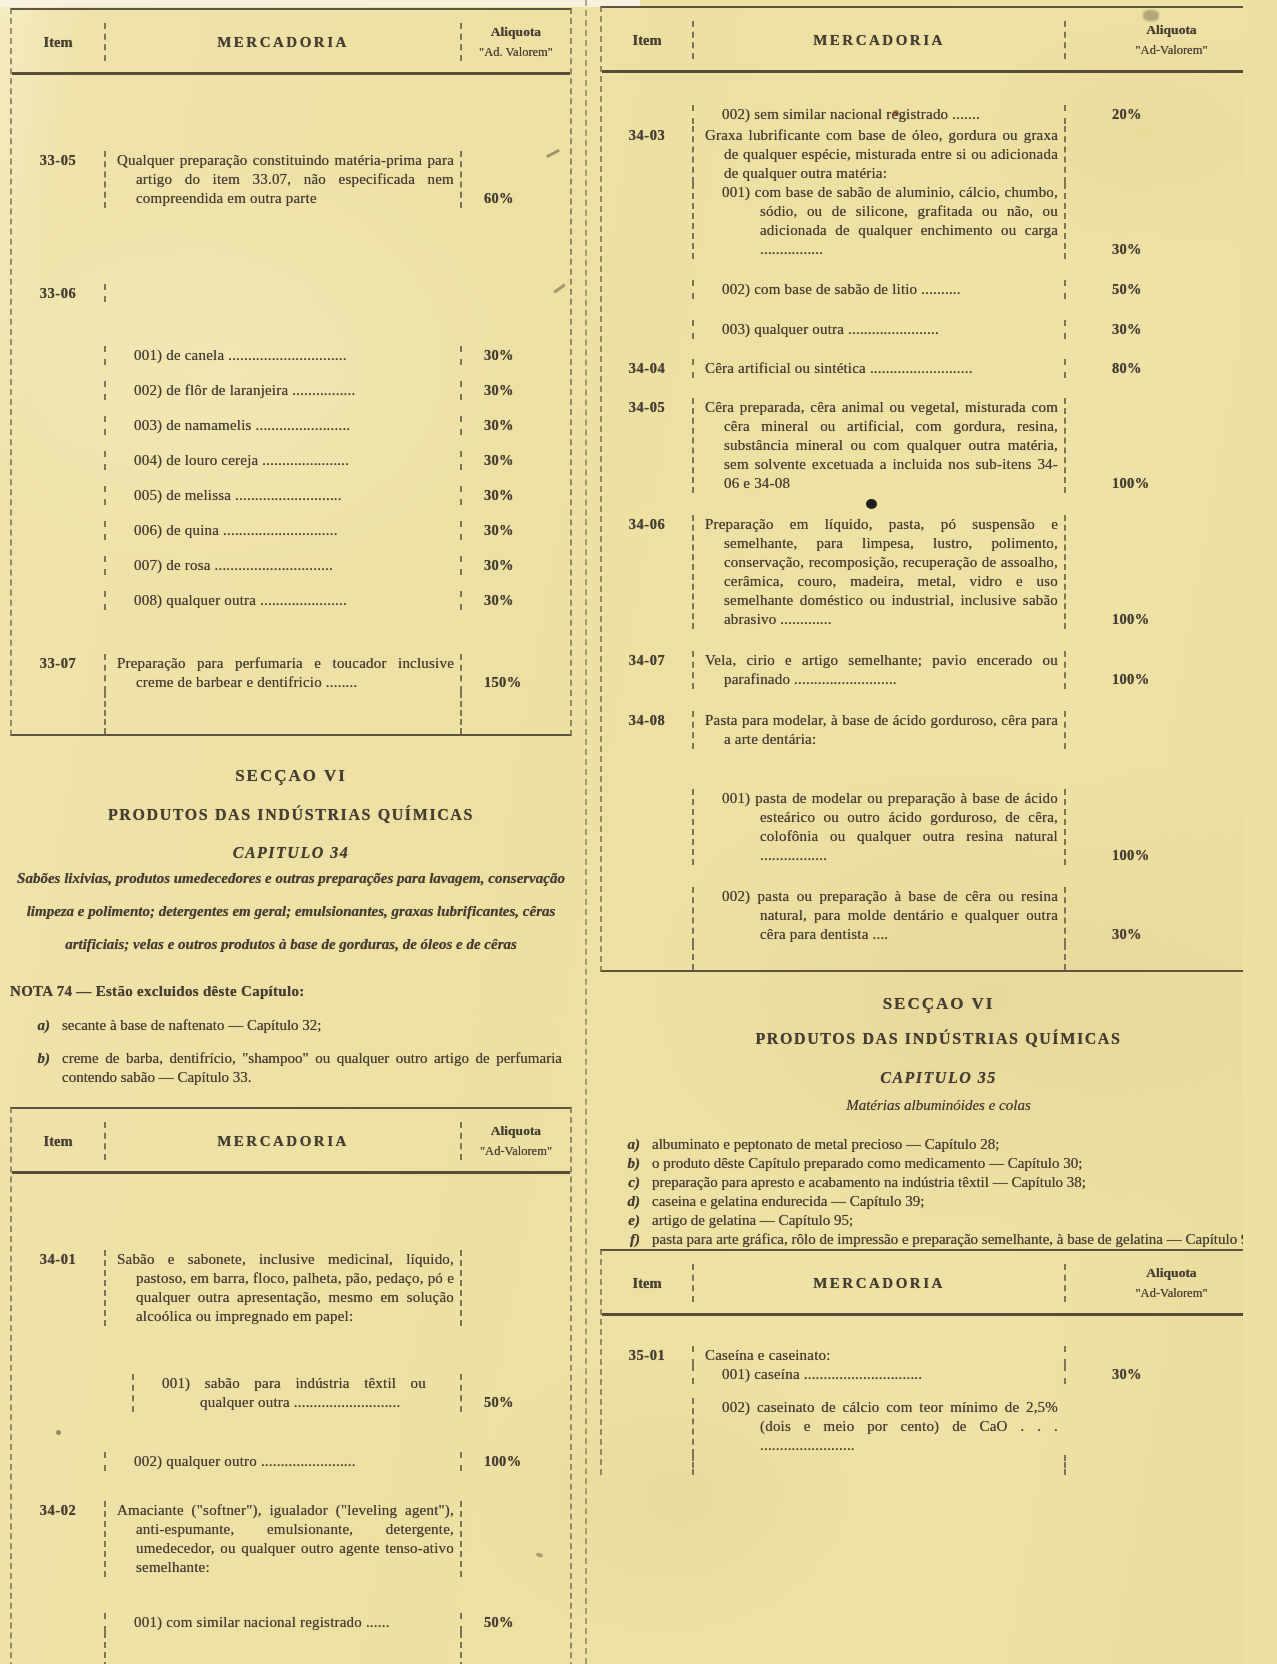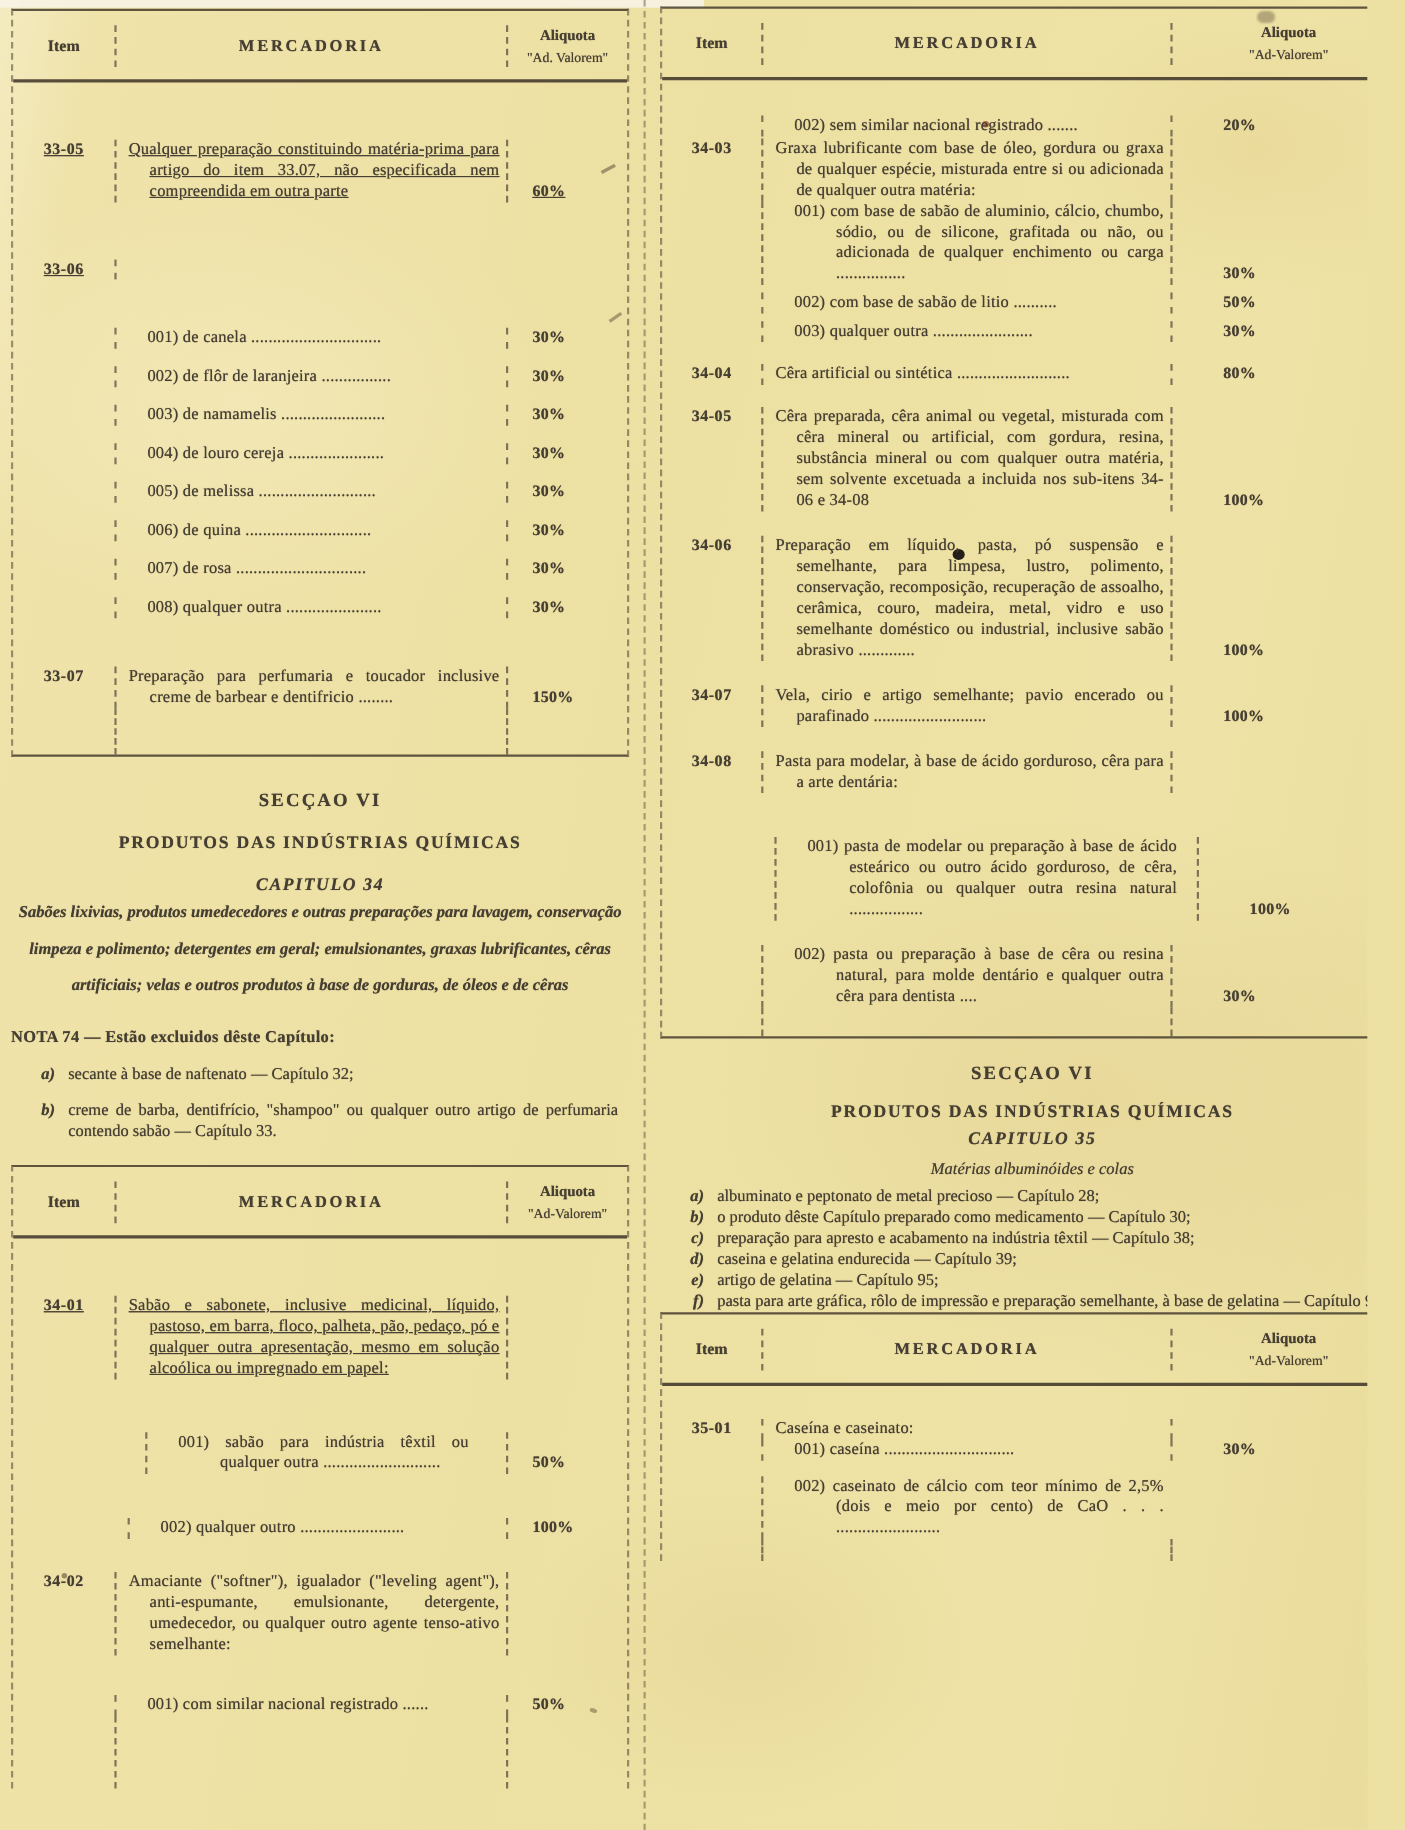--- a/index.html
+++ b/index.html
@@ -46,26 +46,26 @@
       font-weight:bold;font-size:14.5px;letter-spacing:.3px;}
   .grid-l .c3{padding-left:22px;padding-bottom:1px;}
   .grid-r .c3{padding-left:46px;padding-bottom:1px;}
   .txt{font-size:15px;line-height:19px;text-align:justify;letter-spacing:.2px;}
   .txt.main{padding-left:30px;text-indent:-19px;}
   .txt.sub{padding-left:66px;text-indent:-38px;}
   .tail{height:42px;}
   .tail-lg{height:66px;}
 
   
-  .mt2{margin-top:2px;}   .mt10{margin-top:10px;} .mt12{margin-top:7px;}
+  .mt2{margin-top:2px;}   .mt10{margin-top:10px;} .mt12{margin-top:21px;}
   .mt14{margin-top:14px;} .mt16{margin-top:16px;} .mt20{margin-top:20px;}
   .mt22{margin-top:22px;} .mt24{}
   .mt30{margin-top:30px;} .mt32{margin-top:32px;} .mt36{margin-top:36px;}
-  .mt40{margin-top:40px;gap:12px;} .mt44{margin-top:44px;} .mt48{margin-top:48px;gap:28px;}
-  .mt52{margin-top:52px;text-decoration:underline;}
+  .mt40{margin-top:40px;} .mt44{margin-top:44px;} .mt48{margin-top:48px;gap:28px;}
+  .mt52{margin-top:76px;}
 
   
   .sec-title{text-align:center;font-weight:bold;font-size:17px;letter-spacing:2px;}
   .sec-sub{text-align:center;font-size:16px;letter-spacing:1.6px;font-weight:bold;}
   .sec-chap{text-align:center;font-weight:bold;font-style:italic;font-size:16px;letter-spacing:1.5px;}
   .sec-chapsub{text-align:center;font-style:italic;font-size:15px;}
   .intro{font-style:italic;font-weight:bold;text-align:center;font-size:15px;line-height:33px;margin:0;padding:0 6px;}
   .nota-label{font-size:15px;font-weight:bold;letter-spacing:.3px;}
   .nota-item{display:flex;font-size:15px;line-height:19px;}
   .nl{width:40px;min-width:40px;text-align:right;padding-right:12px;font-style:italic;font-weight:bold;}

